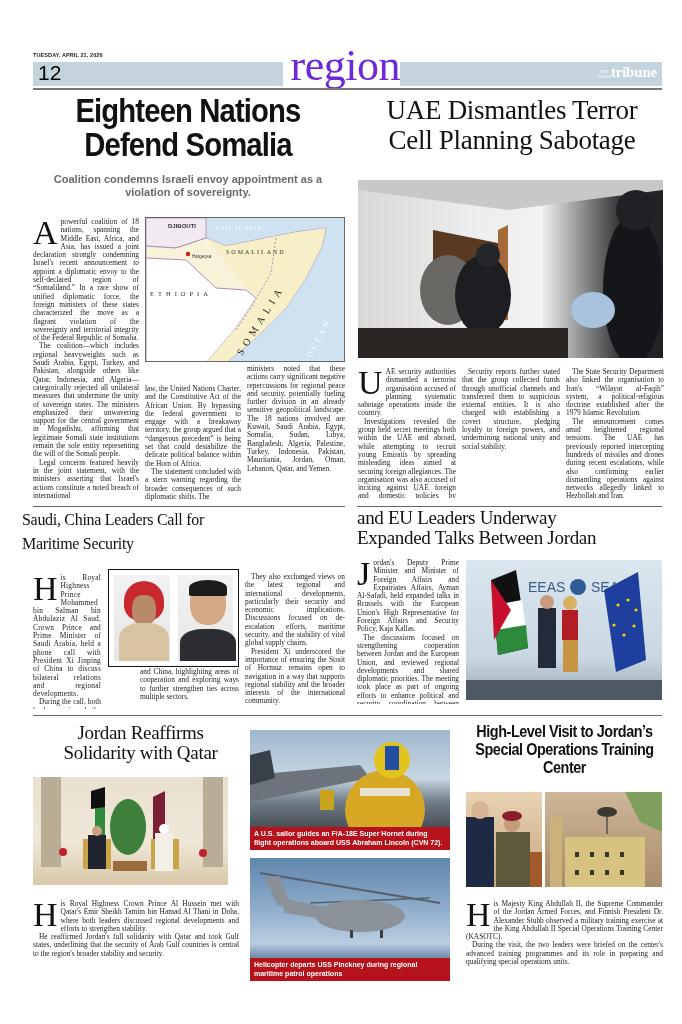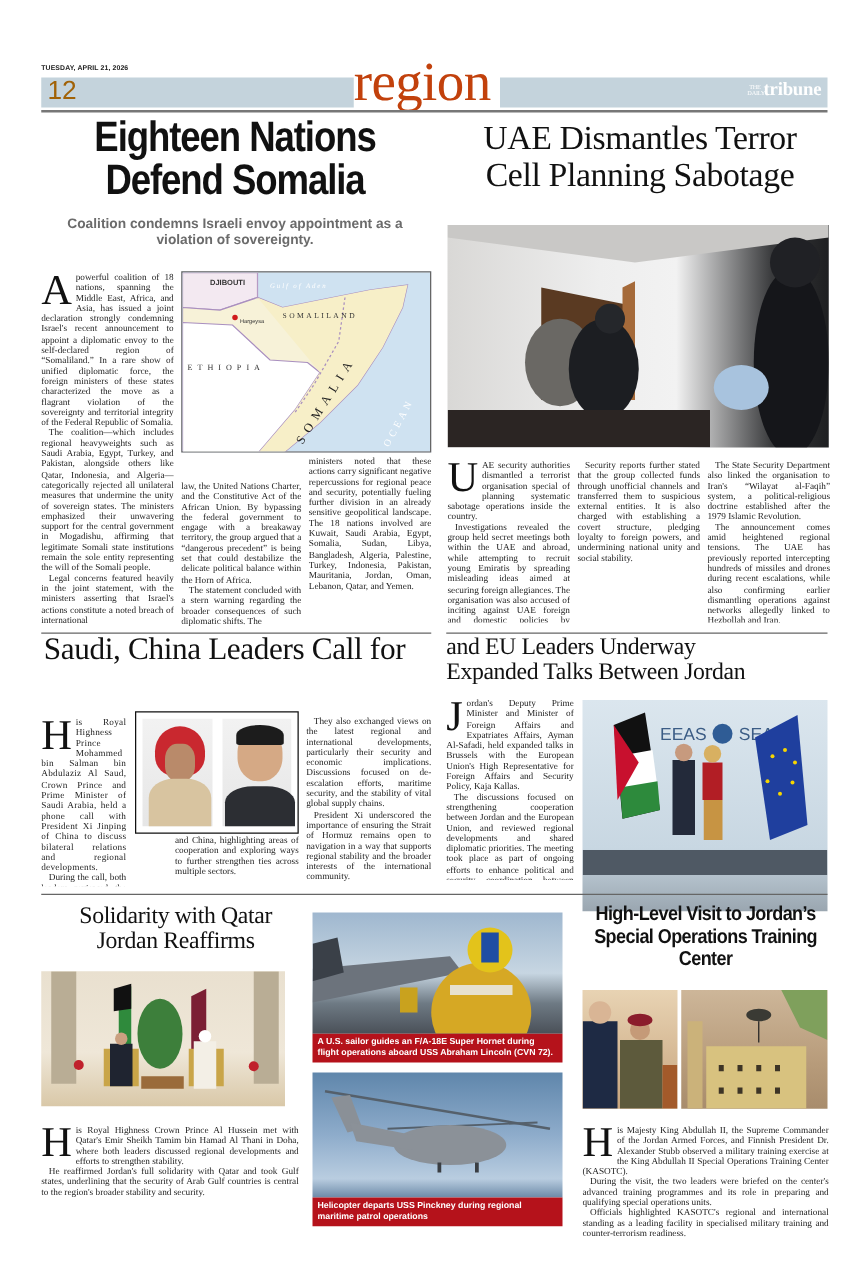--- a/index.html
+++ b/index.html
@@ -3,38 +3,38 @@
 <meta charset="utf-8">
 <style>
 *{box-sizing:border-box;margin:0;padding:0}
 html,body{width:682px;height:1024px;background:#fff;overflow:hidden}
 body{position:relative;font-family:"DejaVu Serif",serif;color:#1a1a1a}
 .abs{position:absolute}
 .date{left:33px;top:52px;font-family:"Liberation Sans",sans-serif;font-size:5.5px;font-weight:bold;letter-spacing:.1px;color:#222}
 .bar{background:#c4d3dc;height:24px}
 .bar-l{left:33px;top:62px;width:250px}
 .bar-r{left:400px;top:62px;width:262px}
-.pagenum{left:38px;top:61px;font-family:"Liberation Sans",sans-serif;font-size:21px;color:#a16207;font-weight:normal}
-.section{left:283px;top:44px;width:117px;text-align:left;font-family:"Liberation Serif",serif;font-size:44px;color:#c2410c;line-height:44px;letter-spacing:-.5px}
+.pagenum{left:38px;top:61px;font-family:"Liberation Sans",sans-serif;font-size:21px;color:#000000;font-weight:normal}
+.section{left:283px;top:44px;width:117px;text-align:right;font-family:"Liberation Serif",serif;font-size:44px;color:#6d28d9;line-height:44px;letter-spacing:-.5px}
 .brand{right:25px;top:64px;font-family:"Liberation Serif",serif;font-weight:bold;font-size:15px;color:#fff;letter-spacing:-.2px}
 .brand small{font-size:5px;display:inline-block;line-height:5px;vertical-align:middle;font-weight:normal;width:12px;text-align:center;margin-right:1px}
 .rule-top{left:33px;top:88px;width:629px;height:2px;background:#777}
 .hl-sans{font-family:"Liberation Sans",sans-serif;font-weight:bold;color:#111;letter-spacing:-1px}
 .hl-serif{font-family:"Liberation Serif",serif;color:#111;letter-spacing:-.3px}
 .h1{left:33px;top:93px;width:310px;text-align:center;font-size:34px;line-height:34px;transform:scaleX(.86);transform-origin:center top}
 .sub{left:33px;top:173px;width:310px;text-align:center;font-family:"Liberation Sans",sans-serif;font-size:11px;line-height:13px;color:#6b6b6b;font-weight:bold}
 .h2{left:357px;top:95px;width:310px;text-align:center;font-size:27px;line-height:30px}
 .body{font-family:"Liberation Serif",serif;font-size:7.4px;line-height:8.3px;text-align:justify;color:#222;hyphens:auto}
 .body p{text-indent:6px}
 .body p.first{text-indent:0}
 .drop{float:left;font-family:"Liberation Serif",serif;font-size:34px;line-height:26px;margin:2px 3px 0 0;color:#111}
 .map{left:145px;top:217px;width:200px;height:145px;border:1px solid #666;overflow:hidden;background:#dfe8f2}
 .photo{overflow:hidden}
 .rule{height:1px;background:#666}
-.h3{left:35px;top:508px;width:315px;font-size:25px;line-height:24px}
+.h3{left:22px;top:508px;width:315px;font-size:16px;line-height:24px}
 .h4{left:357px;top:508px;width:315px;font-size:19px;line-height:20px}
 .h5{left:33px;top:723px;width:215px;text-align:center;font-size:19px;line-height:20px}
 .h6{left:462px;top:723px;width:205px;text-align:center;font-size:16px;line-height:18px;transform:scaleX(.9);transform-origin:center top;letter-spacing:-.5px}
 .caption{background:#b5121b;color:#fff;font-family:"Liberation Sans",sans-serif;font-weight:bold;font-size:7px;line-height:8.5px;padding:3px 4px}
 </style>
 </head>
 <body>
 
 <div class="abs date">TUESDAY, APRIL 21, 2026</div>
 <div class="abs bar bar-l"></div>
@@ -98,36 +98,37 @@
     <circle cx="130" cy="75" r="12" fill="#25272b"></circle>
     <rect x="0" y="148" width="210" height="30" fill="#2b2523"></rect>
     <ellipse cx="275" cy="110" rx="30" ry="75" fill="#15161a"></ellipse>
     <circle cx="278" cy="30" r="20" fill="#202125"></circle>
     <ellipse cx="235" cy="130" rx="22" ry="18" fill="#a8c3de"></ellipse>
   </svg>
 </div>
 
 <div class="abs body" style="left:358px;top:368px;width:98px;height:130px;overflow:hidden">
   <span class="drop">U</span>
-  <p class="first">AE security authorities dismantled a terrorist organisation special of planning systematic sabotage operations inside the country.</p>
+  <p class="first">AE security authorities dismantled a terrorist organisation accused of planning systematic sabotage operations inside the country.</p>
   <p>Investigations revealed the group held secret meetings both within the UAE and abroad, while attempting to recruit young Emiratis by spreading misleading ideas aimed at securing foreign allegiances. The organisation was also accused of inciting against UAE foreign and domestic policies by portraying the state negatively.</p>
 </div>
 <div class="abs body" style="left:462px;top:368px;width:98px;height:130px;overflow:hidden">
   <p>Security reports further stated that the group collected funds through unofficial channels and transferred them to suspicious external entities. It is also charged with establishing a covert structure, pledging loyalty to foreign powers, and undermining national unity and social stability.</p>
 </div>
 <div class="abs body" style="left:566px;top:368px;width:98px;height:130px;overflow:hidden">
   <p>The State Security Department also linked the organisation to Iran's “Wilayat al-Faqih” system, a political-religious doctrine established after the 1979 Islamic Revolution.</p>
   <p>The announcement comes amid heightened regional tensions. The UAE has previously reported intercepting hundreds of missiles and drones during recent escalations, while also confirming earlier dismantling operations against networks allegedly linked to Hezbollah and Iran.</p>
 </div>
 
 <div class="abs rule" style="left:33px;top:506px;width:312px"></div>
 <div class="abs rule" style="left:357px;top:506px;width:305px"></div>
 
 <div class="abs hl-serif h3">
   <div>Saudi, China Leaders Call for</div>
+  <div>Maritime Security</div>
 </div>
 <div class="abs body" style="left:33px;top:574px;width:68px;height:135px;overflow:hidden">
   <span class="drop">H</span>
   <p class="first" style="letter-spacing:.2px">is Royal Highness Prince Mohammed bin Salman bin Abdulaziz Al Saud, Crown Prince and Prime Minister of Saudi Arabia, held a phone call with President Xi Jinping of China to discuss bilateral relations and regional developments.</p>
   <p>During the call, both leaders reviewed the strategic partnership between Saudi Arabia</p>
 </div>
 <div class="abs photo" style="left:108px;top:569px;width:131px;height:98px;border:1.5px solid #111;background:#fff;display:flex;gap:8px;padding:5px">
   <div style="flex:1;background:linear-gradient(#f2f2f2,#e6e6e6);position:relative">
     <div style="position:absolute;left:10px;top:6px;width:40px;height:40px;border-radius:50% 50% 40% 40%;background:#c9282f"></div>
     <div style="position:absolute;left:18px;top:20px;width:24px;height:30px;border-radius:40%;background:#b98a6a"></div>
@@ -149,21 +150,21 @@
 
 <div class="abs hl-serif h4">
   <div>and EU Leaders Underway</div>
   <div>Expanded Talks Between Jordan</div>
 </div>
 <div class="abs body" style="left:357px;top:559px;width:102px;height:145px;overflow:hidden">
   <span class="drop">J</span>
   <p class="first">ordan's Deputy Prime Minister and Minister of Foreign Affairs and Expatriates Affairs, Ayman Al-Safadi, held expanded talks in Brussels with the European Union's High Representative for Foreign Affairs and Security Policy, Kaja Kallas.</p>
   <p>The discussions focused on strengthening cooperation between Jordan and the European Union, and reviewed regional developments and shared diplomatic priorities. The meeting took place as part of ongoing efforts to enhance political and security coordination between both sides.</p>
 </div>
-<div class="abs photo" style="left:466px;top:560px;width:196px;height:169px;background:linear-gradient(#dbe6ee,#c8d7e2 70%,#9aa6b0)">
+<div class="abs photo" style="left:466px;top:560px;width:196px;height:140px;background:linear-gradient(#dbe6ee,#c8d7e2 70%,#9aa6b0)">
   <svg width="196" height="140" viewBox="0 0 196 140">
     <rect y="120" width="196" height="20" fill="#4f5964"></rect>
     <text x="62" y="32" font-size="14" font-family="Liberation Sans, sans-serif" fill="#3b5c85">EEAS</text>
     <circle cx="112" cy="27" r="8" fill="#2f5c95"></circle>
     <text x="125" y="32" font-size="14" font-family="Liberation Sans, sans-serif" fill="#3b5c85">SEA</text>
     <polygon points="25,20 50,10 62,88 32,95" fill="#111"></polygon>
     <polygon points="28,45 56,40 60,70 30,75" fill="#fff"></polygon>
     <polygon points="30,70 60,65 62,88 32,95" fill="#2d8a3c"></polygon>
     <polygon points="25,20 45,50 28,80" fill="#c8102e"></polygon>
     <polygon points="138,30 172,12 180,100 150,112" fill="#1f3f9e"></polygon>
@@ -179,22 +180,22 @@
     <circle cx="81" cy="42" r="7" fill="#c79a7e"></circle>
     <rect x="96" y="50" width="16" height="30" fill="#b21e25"></rect>
     <rect x="97" y="80" width="15" height="32" fill="#c79443"></rect>
     <circle cx="104" cy="43" r="7" fill="#d8b061"></circle>
   </svg>
 </div>
 
 <div class="abs rule" style="left:33px;top:715px;width:629px"></div>
 
 <div class="abs hl-serif h5">
+  <div>Jordan Reaffirms</div>
   <div>Solidarity with Qatar</div>
-  <div>Jordan Reaffirms</div>
 </div>
 <div class="abs photo" style="left:33px;top:777px;width:195px;height:108px;background:linear-gradient(#e9e0cf,#efe7d8 60%,#d9c8a8)">
   <svg width="195" height="108" viewBox="0 0 195 108">
     <rect x="8" y="0" width="20" height="90" fill="#b9ad95"></rect>
     <rect x="170" y="0" width="20" height="90" fill="#b9ad95"></rect>
     <polygon points="62,20 72,12 72,70 62,70" fill="#2f8a3c"></polygon>
     <polygon points="58,14 72,10 72,30 58,32" fill="#111"></polygon>
     <polygon points="120,20 132,14 132,72 120,72" fill="#7b1f34"></polygon>
     <ellipse cx="95" cy="50" rx="18" ry="28" fill="#3d7f3b"></ellipse>
     <rect x="50" y="62" width="28" height="30" fill="#c9a548"></rect>
@@ -266,14 +267,13 @@
       </g>
     <ellipse cx="62" cy="20" rx="10" ry="5" fill="#3a3a34"></ellipse>
     <line x1="62" y1="25" x2="62" y2="42" stroke="#222" stroke-width="1"></line>
     <rect x="5" y="25" width="12" height="70" fill="#cbb27a"></rect>
   </svg>
 </div>
 <div class="abs body" style="left:466px;top:900px;width:197px;height:120px;overflow:hidden">
   <span class="drop">H</span>
   <p class="first">is Majesty King Abdullah II, the Supreme Commander of the Jordan Armed Forces, and Finnish President Dr. Alexander Stubb observed a military training exercise at the King Abdullah II Special Operations Training Center (KASOTC).</p>
   <p>During the visit, the two leaders were briefed on the center's advanced training programmes and its role in preparing and qualifying special operations units.</p>
-  <p>Officials highlighted KASOTC's regional and international standing as a leading facility in specialised military training and counter-terrorism readiness.</p>
 </div>
 
 </body></html>

